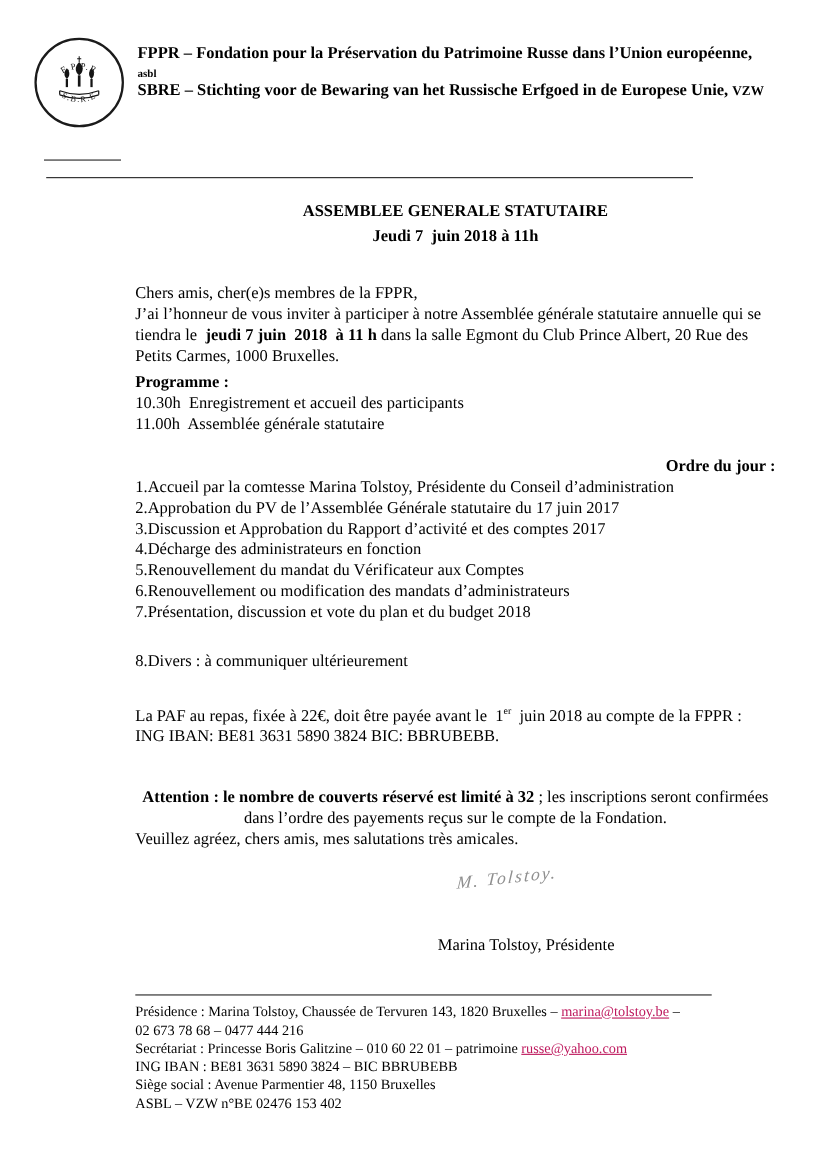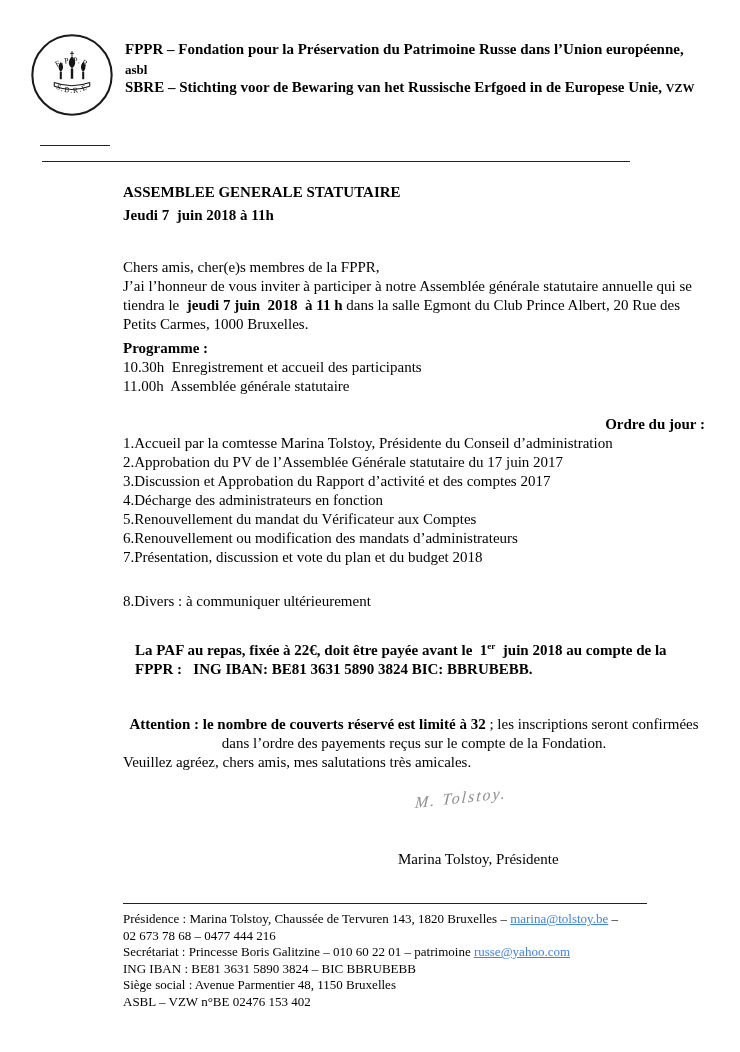--- a/index.html
+++ b/index.html
@@ -7,51 +7,51 @@
   .page {
     width:740px; height:1052px; margin:0 auto; background:#ffffff;
     font-family:"Liberation Serif","DejaVu Serif",serif; color:#000;
     overflow:hidden; position:relative;
   }
   
   .letterhead { display:flex; padding:33px 18px 0 30px; }
   .logo-wrap { flex:0 0 84px; height:84px; }
   .lh-text { margin-left:11px; padding-top:7px; }
   .lh-line { font-size:15px; font-weight:bold; line-height:1.25; }
-  .lh-asbl { font-size:13px; font-weight:bold; margin-top:3px; }
+  .lh-asbl { font-size:10px; font-weight:bold; margin-top:3px; }
   .lh-sbre { }
   .vzw { font-size:12px; }
   .rule-short { width:70px; border-bottom:1.5px solid #222; margin:28px 0 0 40px; }
   .rule-long  { width:588px; border-bottom:1.5px solid #222; margin:15px 0 0 42px; }
   
-  .title-block { margin:22px 0 0 123px; width:582px; }
+  .title-block { margin:22px 0 0 123px; width:582px; text-align:center; }
   .title-line { font-size:15px; font-weight:bold; white-space:pre-wrap; }
   .title-line + .title-line { margin-top:6px; }
   
   .body-col { margin:34px 0 0 123px; width:582px; font-size:15px; line-height:19px; }
   .para { white-space:pre-wrap; }
   .bold { font-weight:bold;text-align:right; }
   .prog-heading { font-weight:bold; margin-top:5px; }
   .mt-blank { margin-top:19px; }
   .divers { margin-top:25px; }
-  .paf { margin-top:26px; font-weight:bold;margin-left:12px; }
+  .paf { margin-top:26px; font-weight:normal; }
   .paf sup { font-size:9px; vertical-align:super; }
   .attention { margin-top:36px;text-align:center; }
   
   .signature { margin:16px 0 0 292px; height:36px; }
   .sig-text {
     display:inline-block; font-style:italic; color:#8f8f8f; font-size:16px;
     transform:rotate(-6deg) skewX(-10deg); letter-spacing:2px;
   }
   .signer { margin:26px 0 0 275px; white-space:pre-wrap; }
   
   .footer { margin:34px 0 0 123px; width:582px; font-size:13px; line-height:16.5px; }
   .footer-rule { width:524px; border-bottom:1px solid #222; margin-bottom:7px; }
   .f-line { white-space:pre-wrap; }
-  a.link { color:#3b82f6; text-decoration:underline; cursor:pointer; }
+  a.link { color:#be185d; text-decoration:underline; cursor:pointer; }
 </style>
 </head>
 <body>
 
 <div class="page">
 
   <div class="letterhead">
     <div class="logo-wrap">
       <svg viewBox="0 0 90 90" width="84" height="84">
         <circle cx="45" cy="45" r="42.5" fill="none" stroke="#1b1b1b" stroke-width="2.2"></circle>

